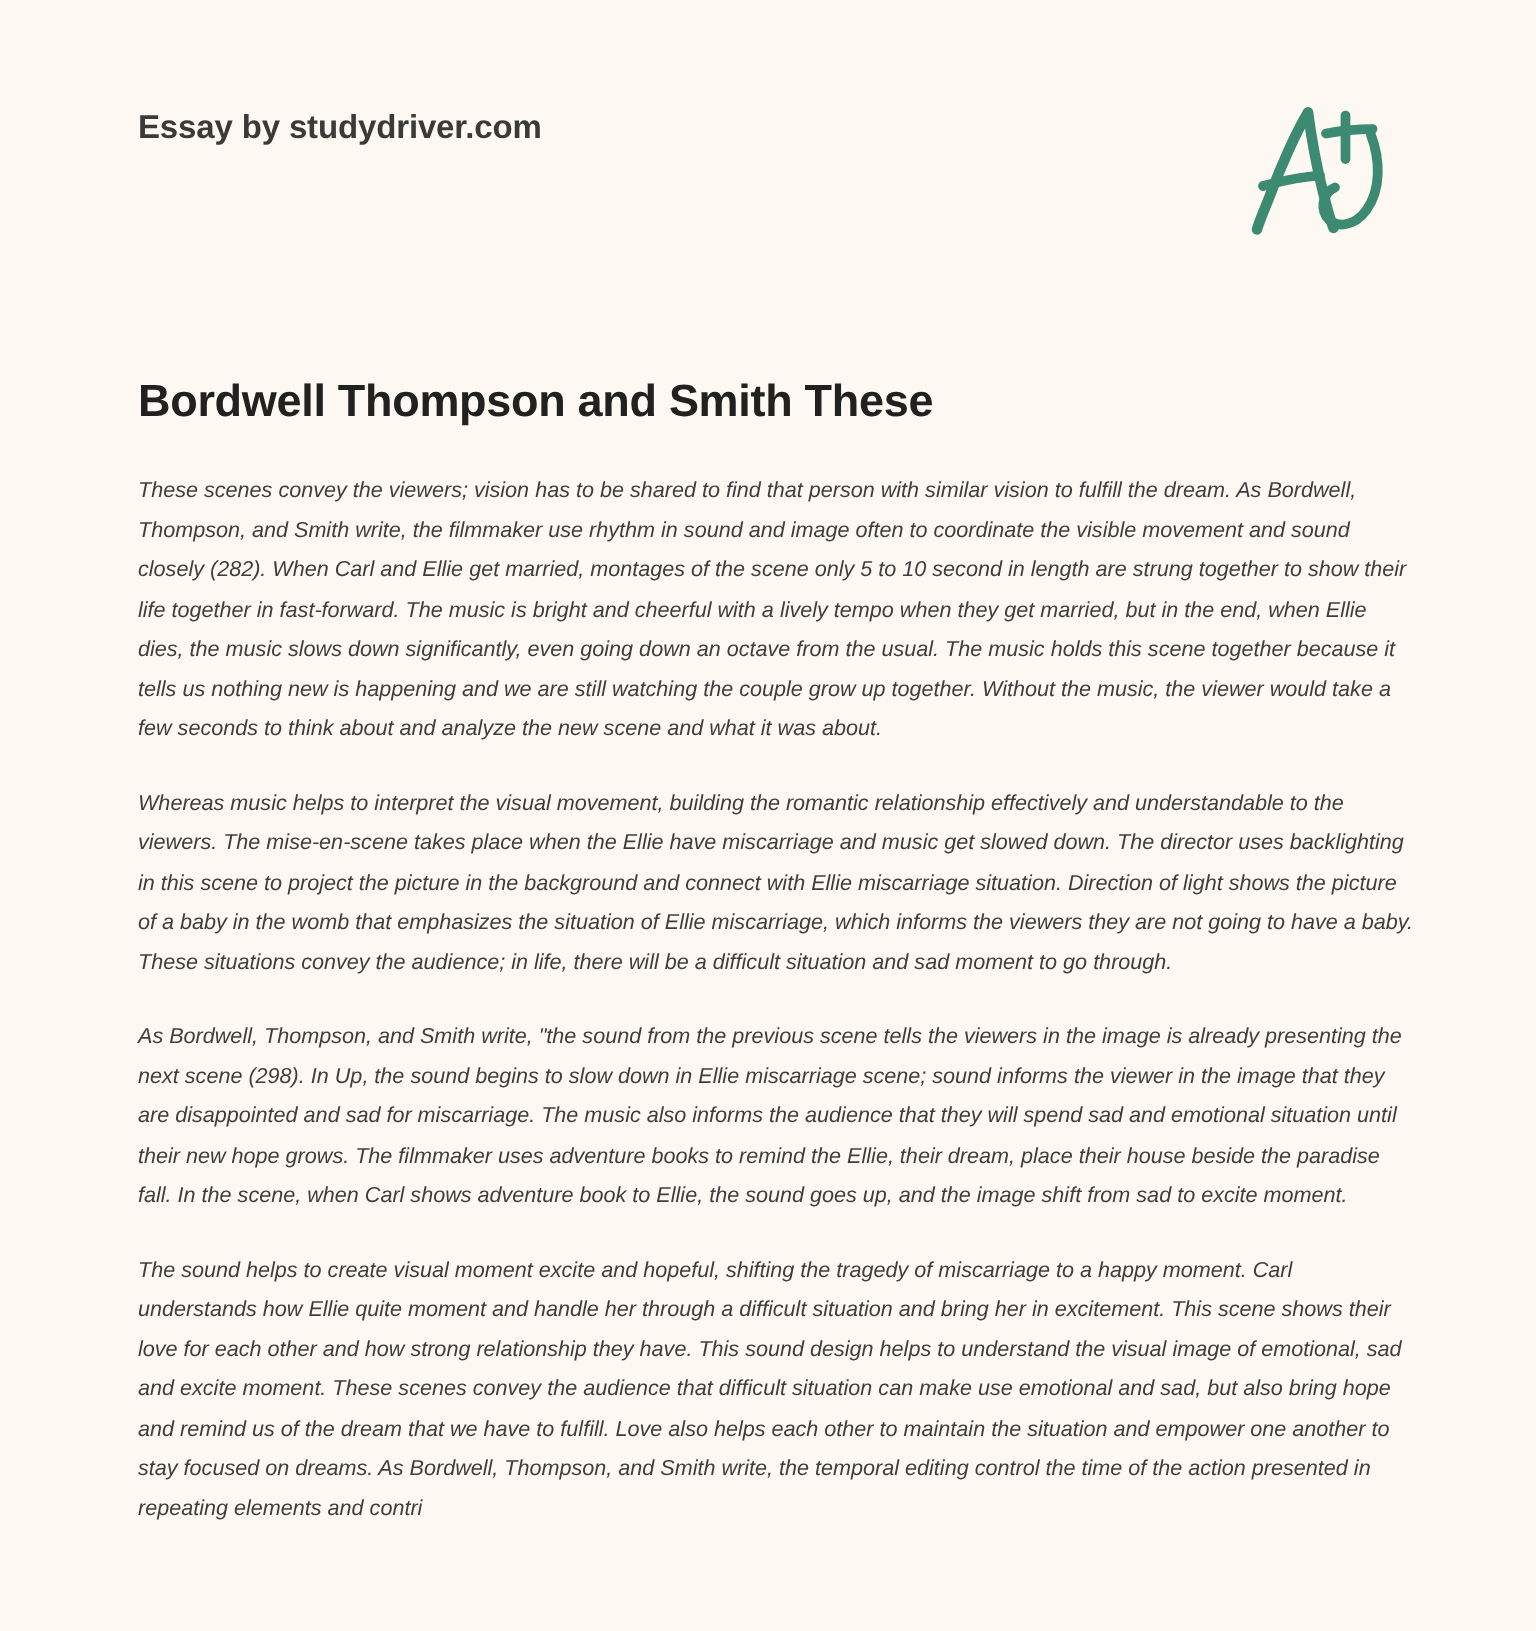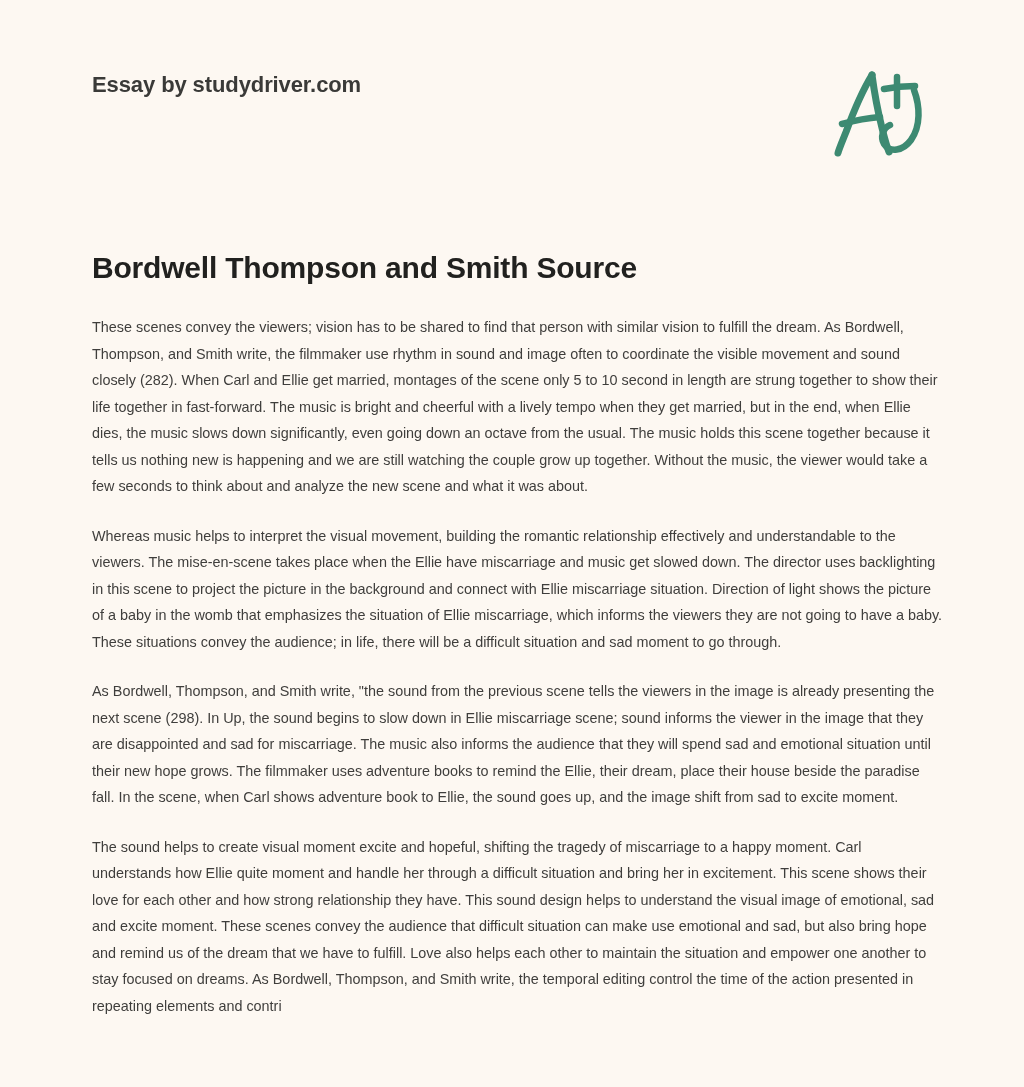--- a/index.html
+++ b/index.html
@@ -97,20 +97,21 @@
 
   .abstract-label {
     margin-top: 36px;
     font-size: 14.5px;
     color: #3f3e3c;
     line-height: 22px;
   }
 
   .body-copy {
     margin-top: 26px;
+    font-style: italic;
   }
 
   .body-copy p {
     margin: 0 0 23px 0;
     font-size: 14.4px;
     line-height: 26.5px;
     color: #3f3e3c;
     text-align: left;
   }
 
@@ -144,21 +145,21 @@
         <path d="M58 31 C68 29, 80 28, 89 28" stroke-width="6.5"></path>
 
         <path d="M88 32 C94 48, 95 68, 85 82 C77 93, 64 95, 58 86 C54 79, 57 70, 64 67" stroke-width="6.5"></path>
       </svg>
     </div>
 
   </div>
 
   <div class="article">
 
-    <h1 class="doc-title">Bordwell Thompson and Smith Source</h1>
+    <h1 class="doc-title">Bordwell Thompson and Smith These</h1>
 
 
     <div class="body-copy">
       <p>These scenes convey the viewers; vision has to be shared to find that person with similar vision to fulfill the dream. As Bordwell, Thompson, and Smith write, the filmmaker use rhythm in sound and image often to coordinate the visible movement and sound closely (282). When Carl and Ellie get married, montages of the scene only 5 to 10 second in length are strung together to show their life together in fast-forward. The music is bright and cheerful with a lively tempo when they get married, but in the end, when Ellie dies, the music slows down significantly, even going down an octave from the usual. The music holds this scene together because it tells us nothing new is happening and we are still watching the couple grow up together. Without the music, the viewer would take a few seconds to think about and analyze the new scene and what it was about.</p>
       <p>Whereas music helps to interpret the visual movement, building the romantic relationship effectively and understandable to the viewers. The mise-en-scene takes place when the Ellie have miscarriage and music get slowed down. The director uses backlighting in this scene to project the picture in the background and connect with Ellie miscarriage situation. Direction of light shows the picture of a baby in the womb that emphasizes the situation of Ellie miscarriage, which informs the viewers they are not going to have a baby. These situations convey the audience; in life, there will be a difficult situation and sad moment to go through.</p>
       <p>As Bordwell, Thompson, and Smith write, "the sound from the previous scene tells the viewers in the image is already presenting the next scene (298). In Up, the sound begins to slow down in Ellie miscarriage scene; sound informs the viewer in the image that they are disappointed and sad for miscarriage. The music also informs the audience that they will spend sad and emotional situation until their new hope grows. The filmmaker uses adventure books to remind the Ellie, their dream, place their house beside the paradise fall. In the scene, when Carl shows adventure book to Ellie, the sound goes up, and the image shift from sad to excite moment.</p>
       <p>The sound helps to create visual moment excite and hopeful, shifting the tragedy of miscarriage to a happy moment. Carl understands how Ellie quite moment and handle her through a difficult situation and bring her in excitement. This scene shows their love for each other and how strong relationship they have. This sound design helps to understand the visual image of emotional, sad and excite moment. These scenes convey the audience that difficult situation can make use emotional and sad, but also bring hope and remind us of the dream that we have to fulfill. Love also helps each other to maintain the situation and empower one another to stay focused on dreams. As Bordwell, Thompson, and Smith write, the temporal editing control the time of the action presented in repeating elements and contri</p>
     </div>
 
   </div>

